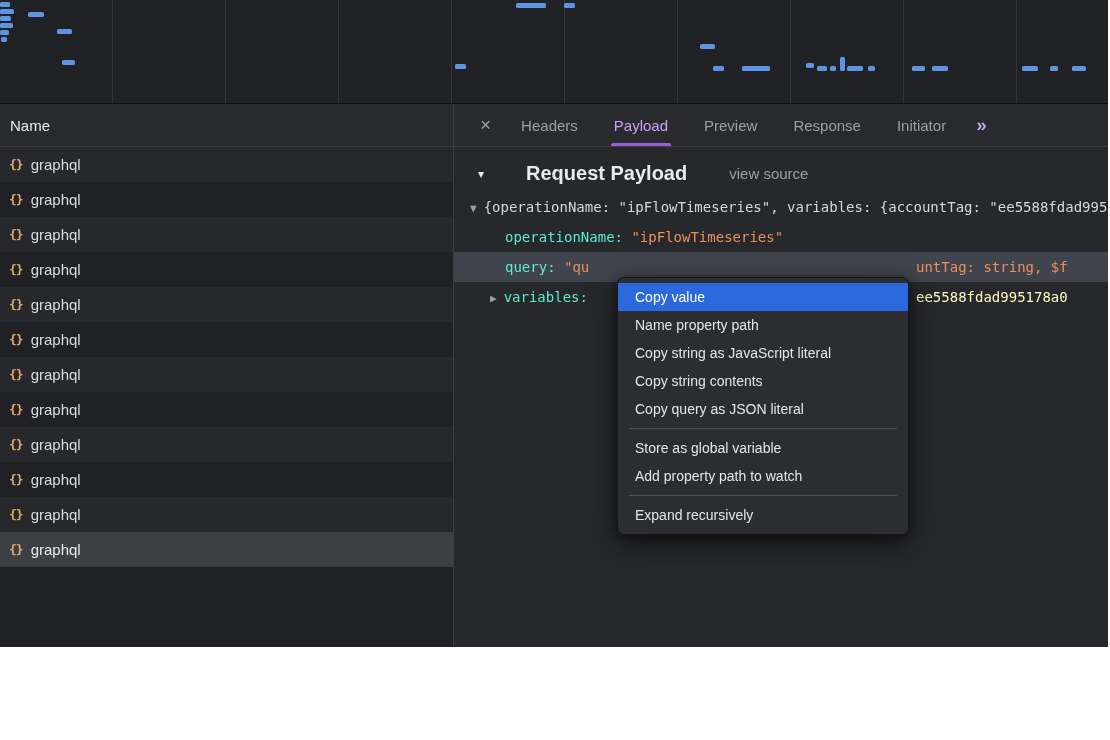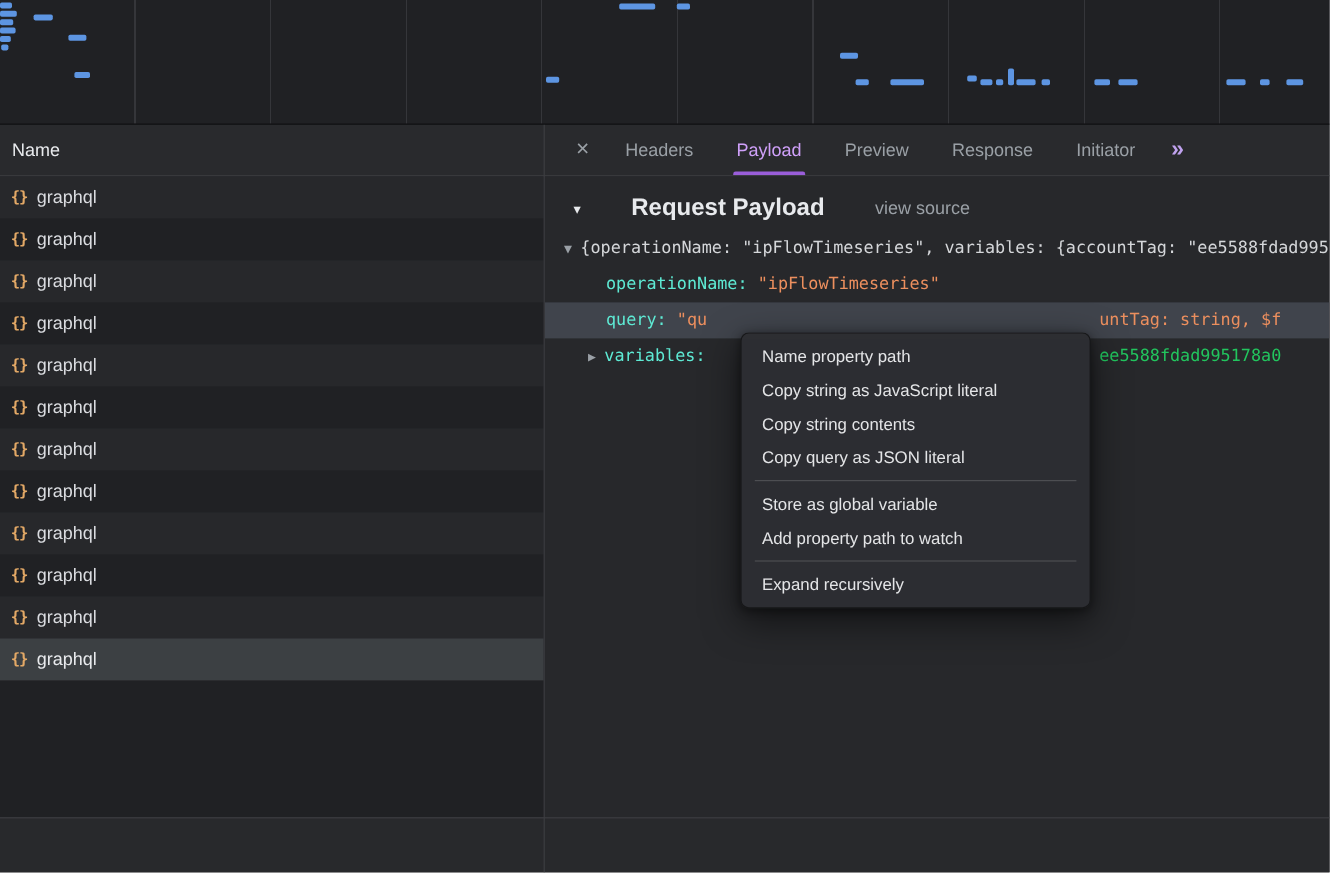--- a/index.html
+++ b/index.html
@@ -2,21 +2,21 @@
 <html><head>
 <meta charset="utf-8">
 <style>
   html,body{margin:0;padding:0;}
   body{
     width:1110px;height:740px;position:relative;overflow:hidden;
     background:#ffffff;
     font-family:"Liberation Sans", sans-serif;
   }
   .devtools{
-    position:absolute;left:0;top:0;width:1108px;height:727px;
+    position:absolute;left:0;top:0;width:1108px;height:647px;
     background:#202124;overflow:hidden;
   }
   
   .overview{
     position:absolute;left:0;top:0;right:0;height:103px;
     background:#202124;
     background-image:repeating-linear-gradient(to right, transparent 0, transparent 112px, #35363a 112px, #35363a 113px);
     border-bottom:1px solid #0d0e10;
   }
   .bar{position:absolute;background:#5d95e2;border-radius:1.5px;}
@@ -68,21 +68,21 @@
   .view-source{color:#9aa0a6;margin-left:42px;font-size:15px;}
   .tree{font-family:"DejaVu Sans Mono", monospace;font-size:14px;color:#d5d7da;}
   .tree-line{height:30px;line-height:30px;white-space:nowrap;position:relative;}
   .tree-line .tri{color:#9aa0a6;font-size:11px;margin-right:7px;}
   .tl-root{padding-left:16px;}
   .tl-child{padding-left:51px;}
   .tl-variables{padding-left:36px;}
   .key{color:#5eead4;}
   .str{color:#ec8f5e;}
   .preview{color:#d5d7da;}
-  .dim{color:#22c55e;}
+  .dim{color:#fef9c3;}
   .tree-line.selected{background:#40444c;}
   .after-menu{position:absolute;left:462px;top:0;}
   
   .vdivider{position:absolute;left:453px;top:104px;width:1px;height:623px;background:#3c3d41;z-index:5;}
   .footer{
     position:absolute;left:0;top:681px;right:0;height:46px;
     background:#28292c;border-top:1px solid #3c3d41;box-sizing:border-box;
   }
   
   .context-menu{
@@ -220,20 +220,21 @@
         <span class="tri">▶</span><span class="key">variables: </span>
         <span class="preview dim after-menu">ee5588fdad995178a0</span>
       </div>
     </div>
   </div>
 
   <div class="vdivider"></div>
   <div class="footer"></div>
 
   <div class="context-menu" id="context-menu">
+      <div class="menu-item highlighted">Copy value</div>
       <div class="menu-item">Name property path</div>
       <div class="menu-item">Copy string as JavaScript literal</div>
       <div class="menu-item">Copy string contents</div>
       <div class="menu-item">Copy query as JSON literal</div>
       <div class="menu-divider"></div>
       <div class="menu-item">Store as global variable</div>
       <div class="menu-item">Add property path to watch</div>
       <div class="menu-divider"></div>
       <div class="menu-item">Expand recursively</div>
     </div>

